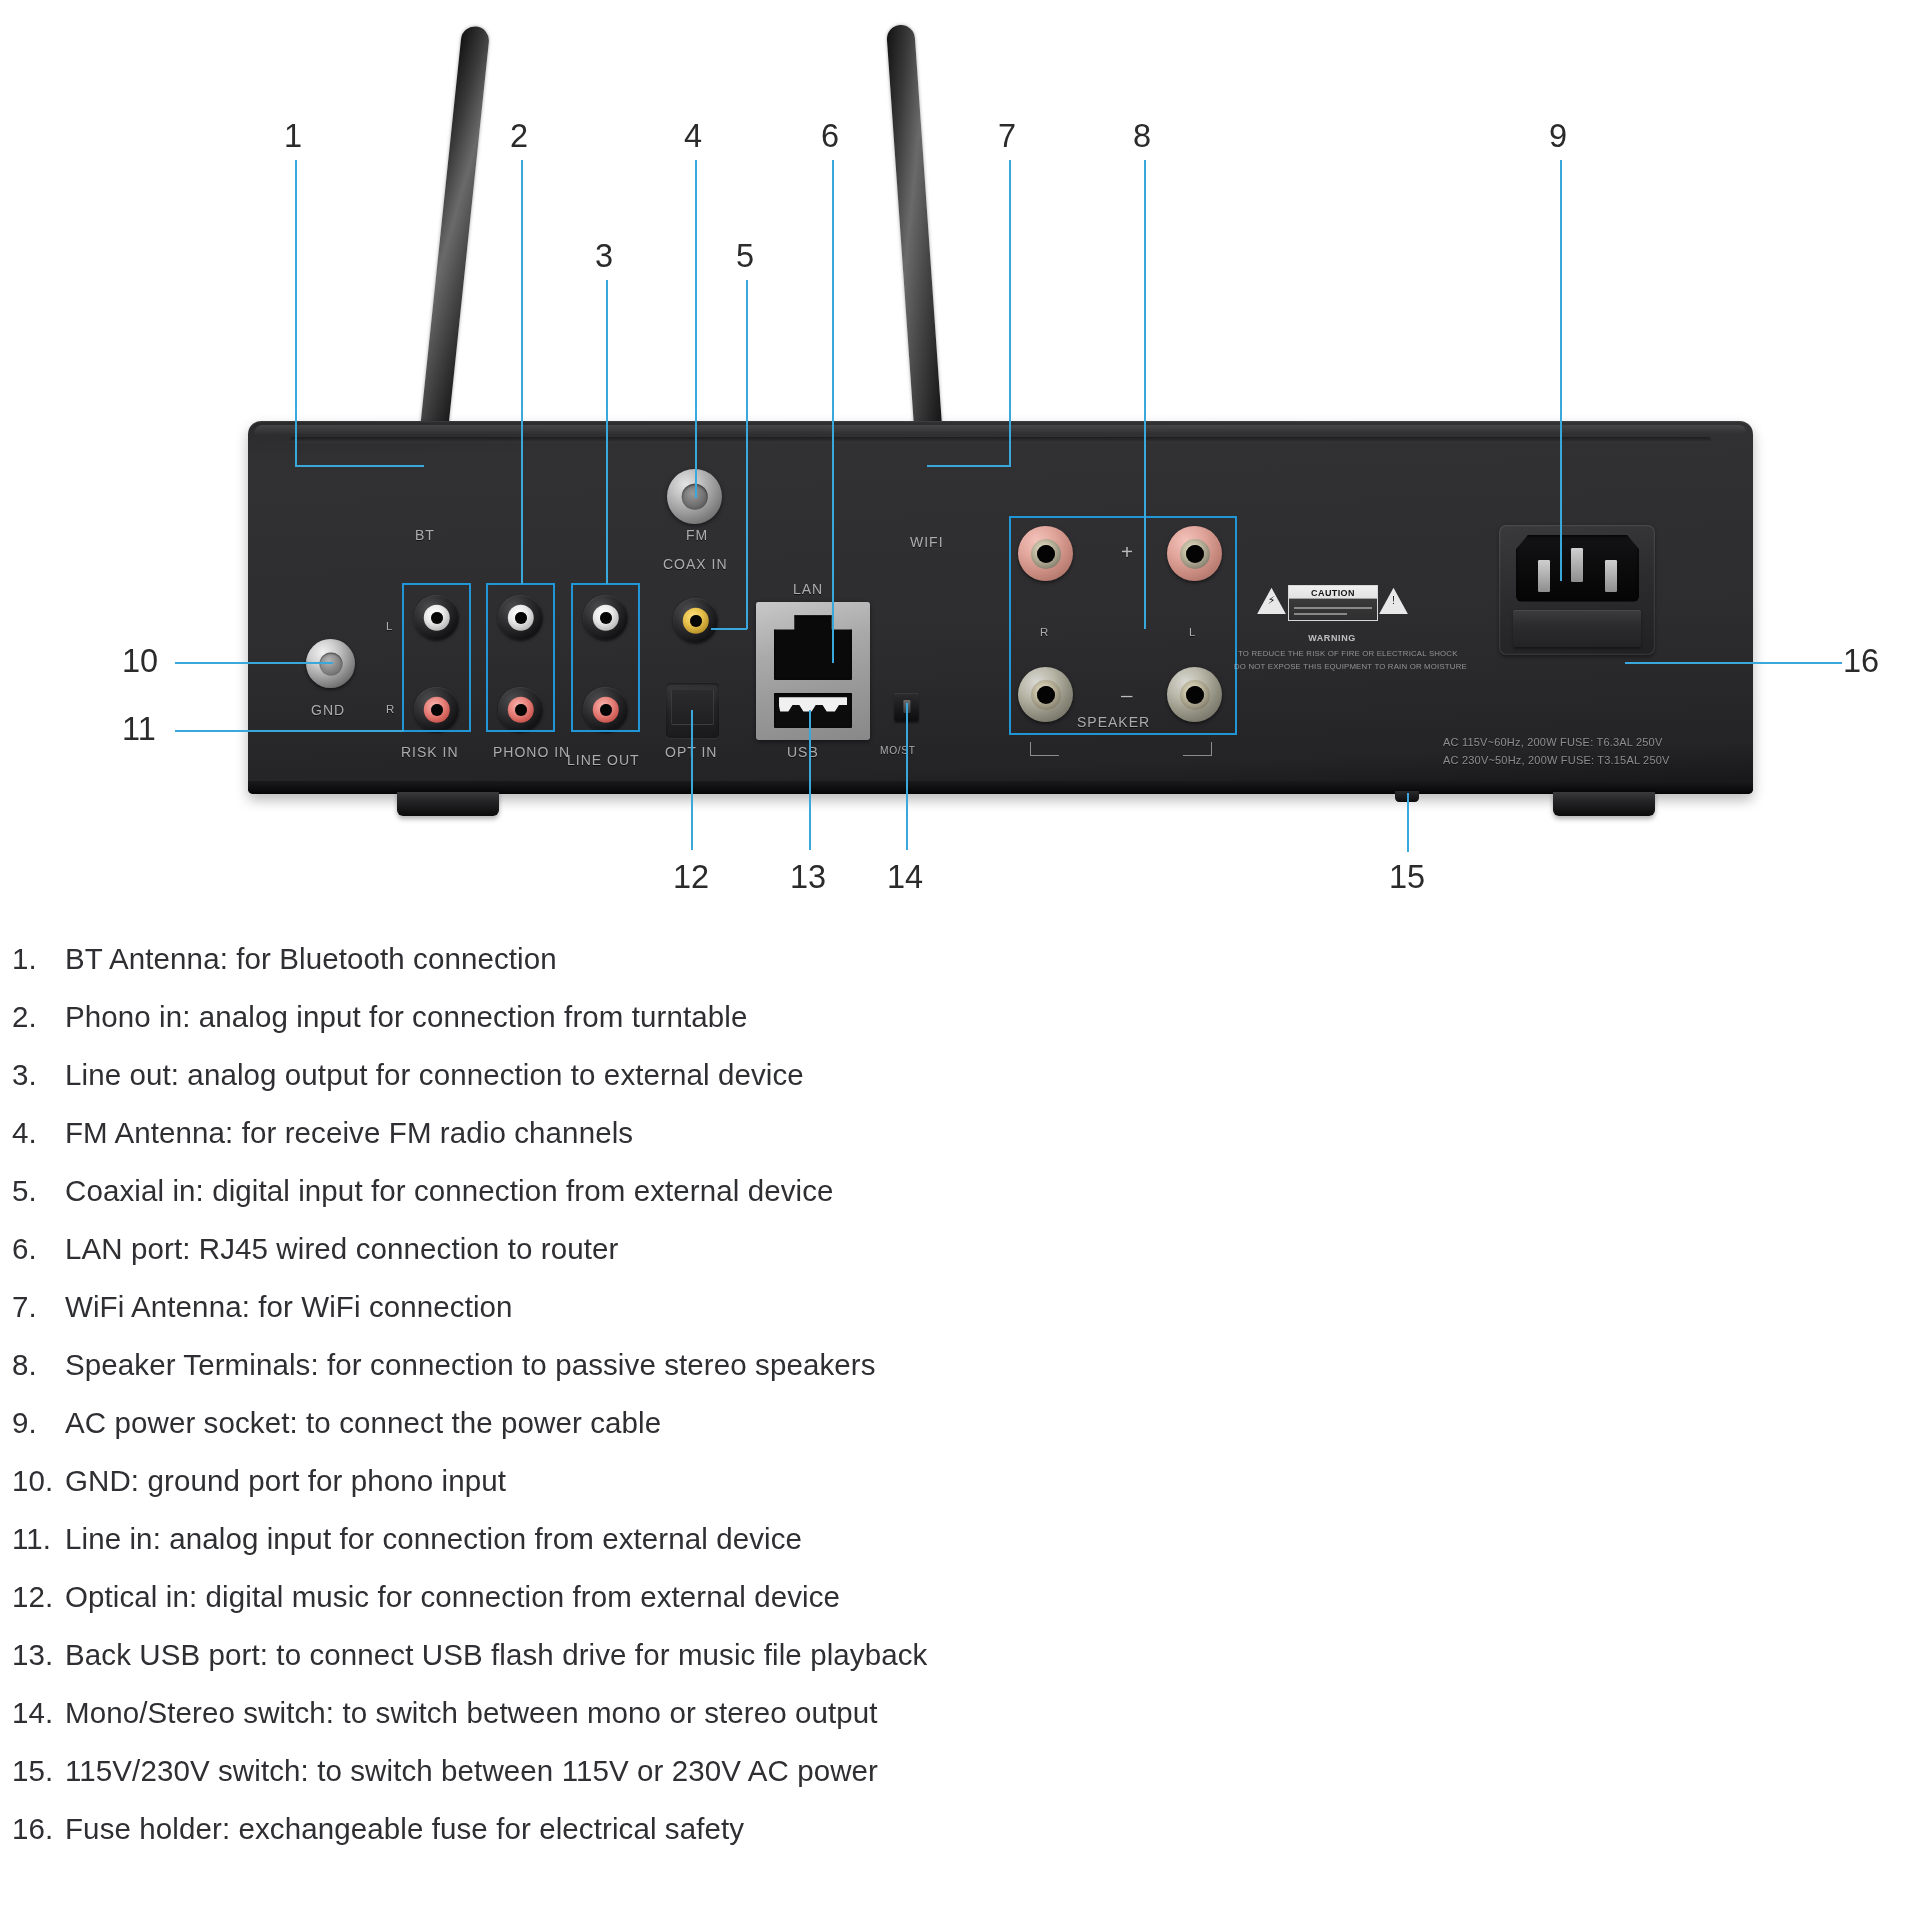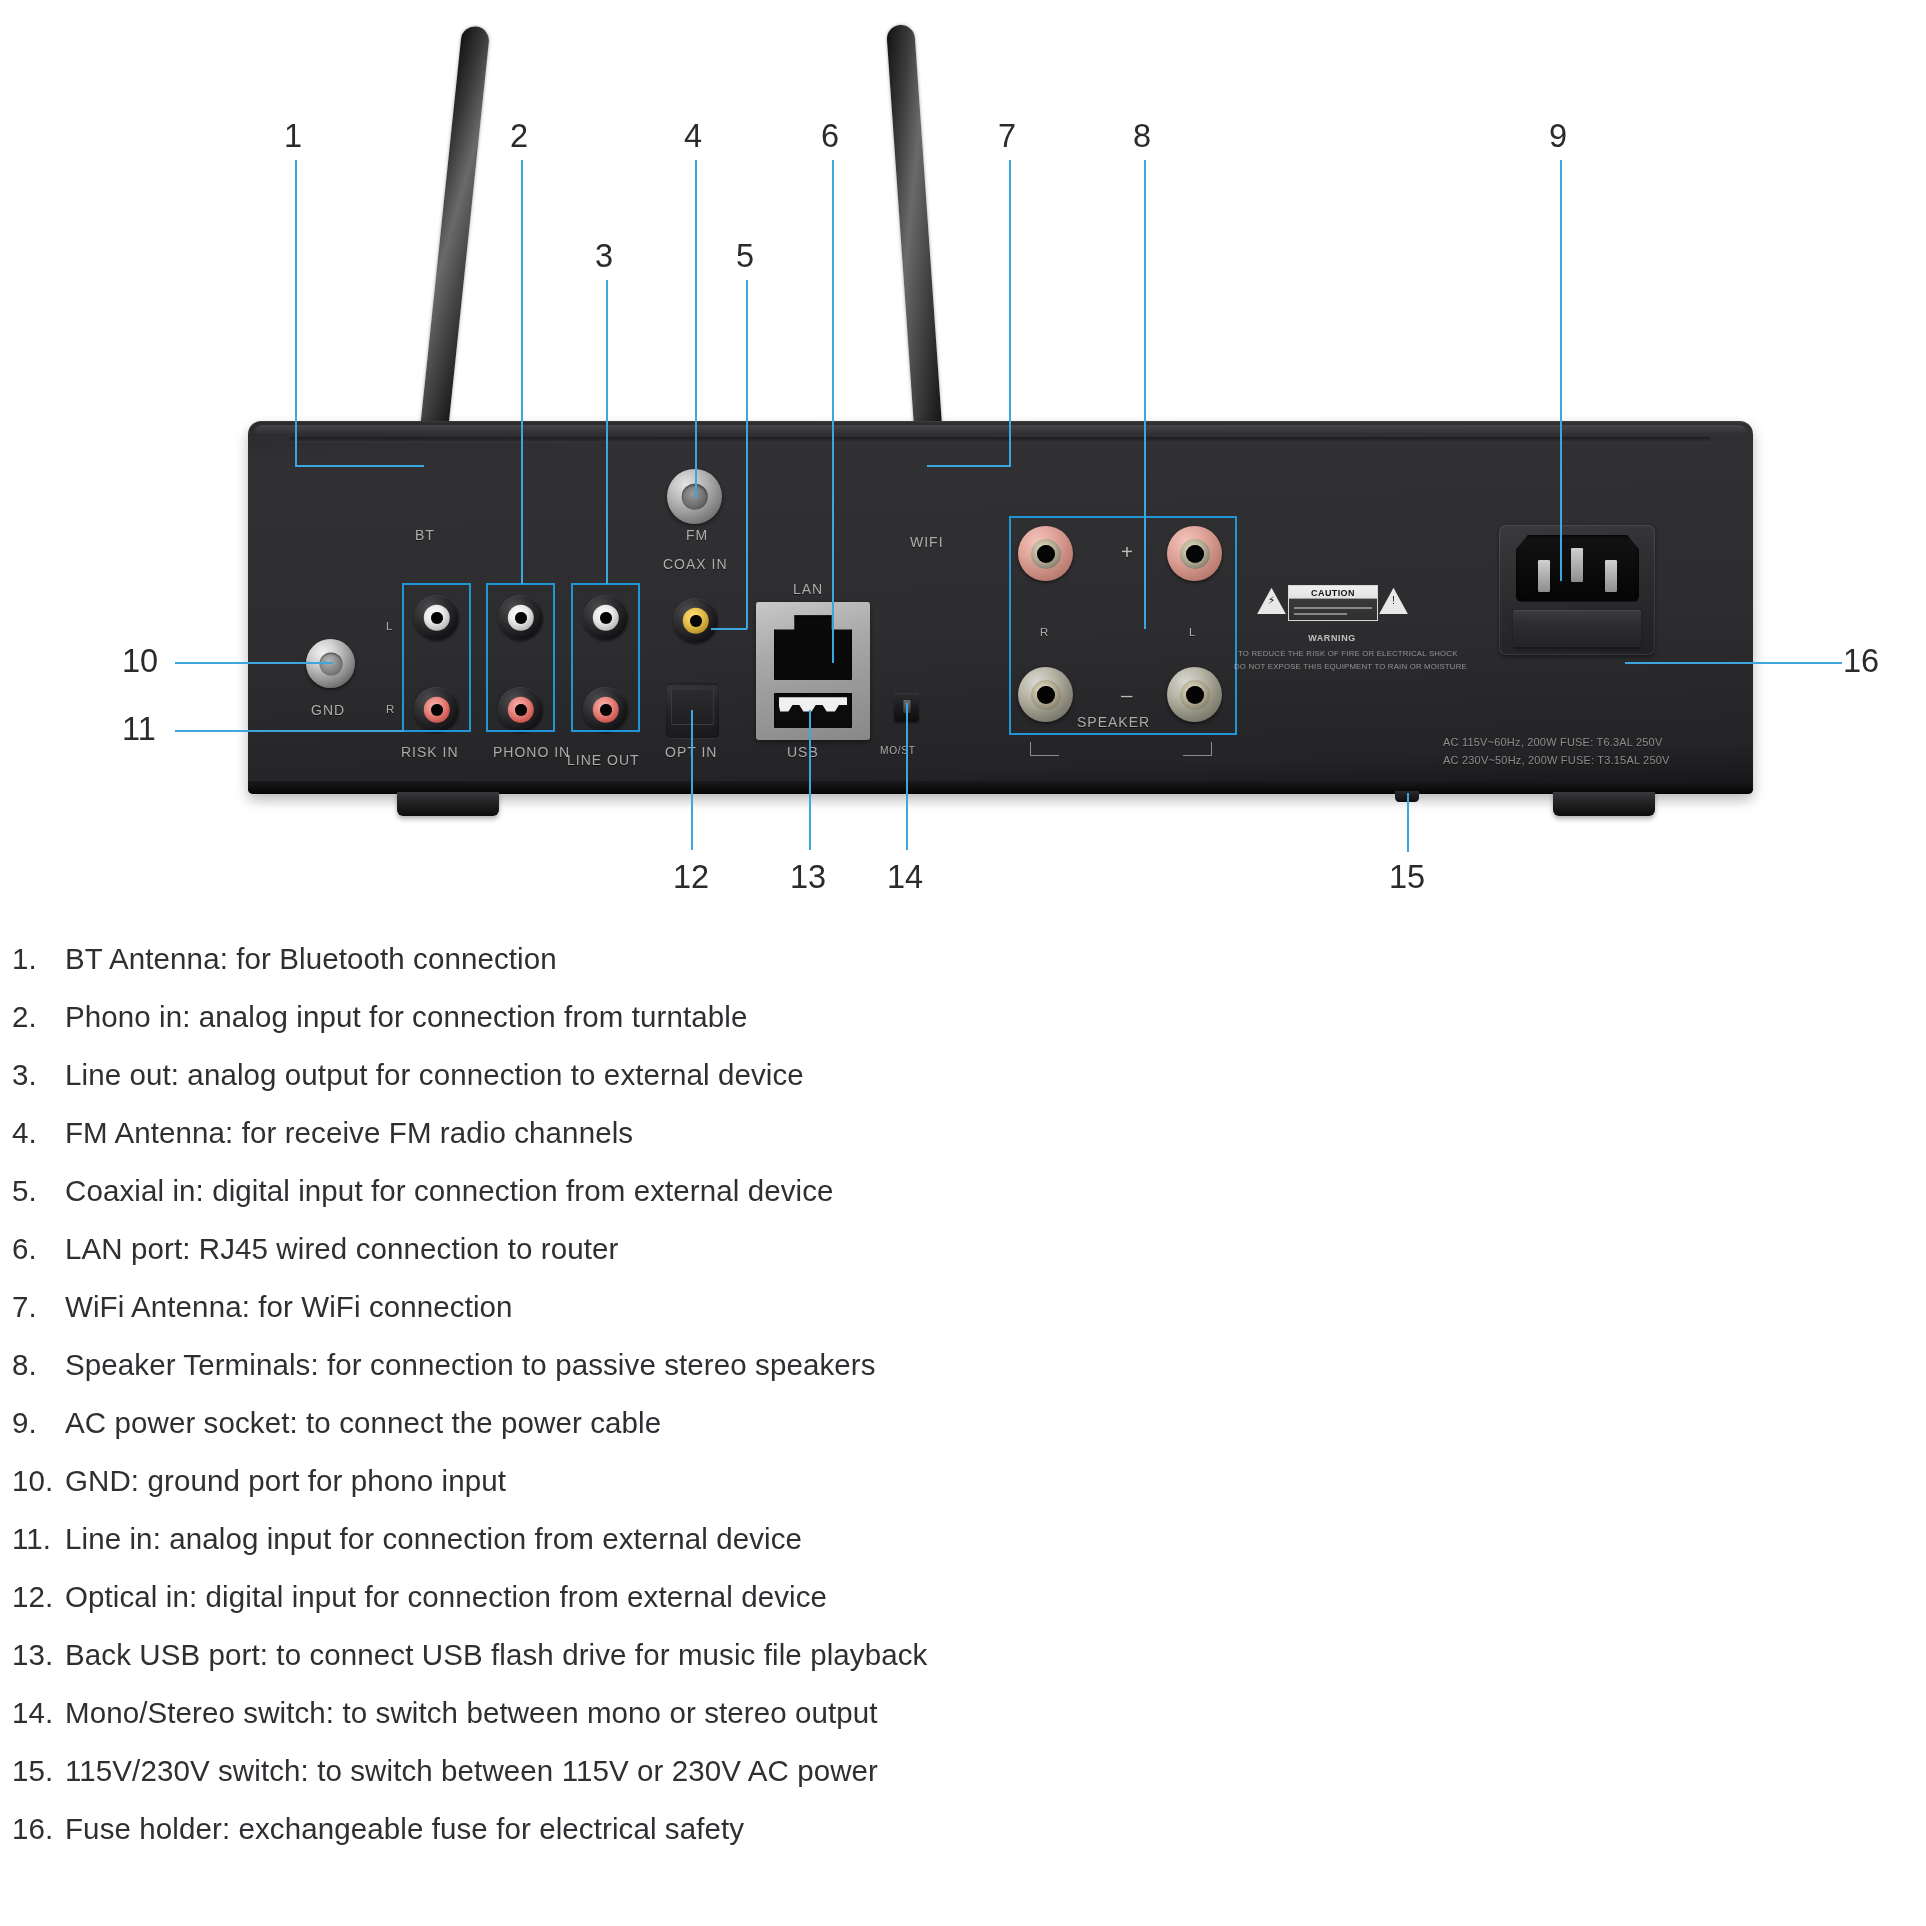--- a/index.html
+++ b/index.html
@@ -411,21 +411,21 @@
     <div class="legend-item">
       <span class="legend-num">10.</span>
       <span>GND: ground port for phono input</span>
     </div>
     <div class="legend-item">
       <span class="legend-num">11.</span>
       <span>Line in: analog input for connection from external device</span>
     </div>
     <div class="legend-item">
       <span class="legend-num">12.</span>
-      <span>Optical in: digital input for connection from external device</span>
+      <span>Optical in: digital music for connection from external device</span>
     </div>
     <div class="legend-item">
       <span class="legend-num">13.</span>
       <span>Back USB port: to connect USB flash drive for music file playback</span>
     </div>
     <div class="legend-item">
       <span class="legend-num">14.</span>
       <span>Mono/Stereo switch: to switch between mono or stereo output</span>
     </div>
     <div class="legend-item">

